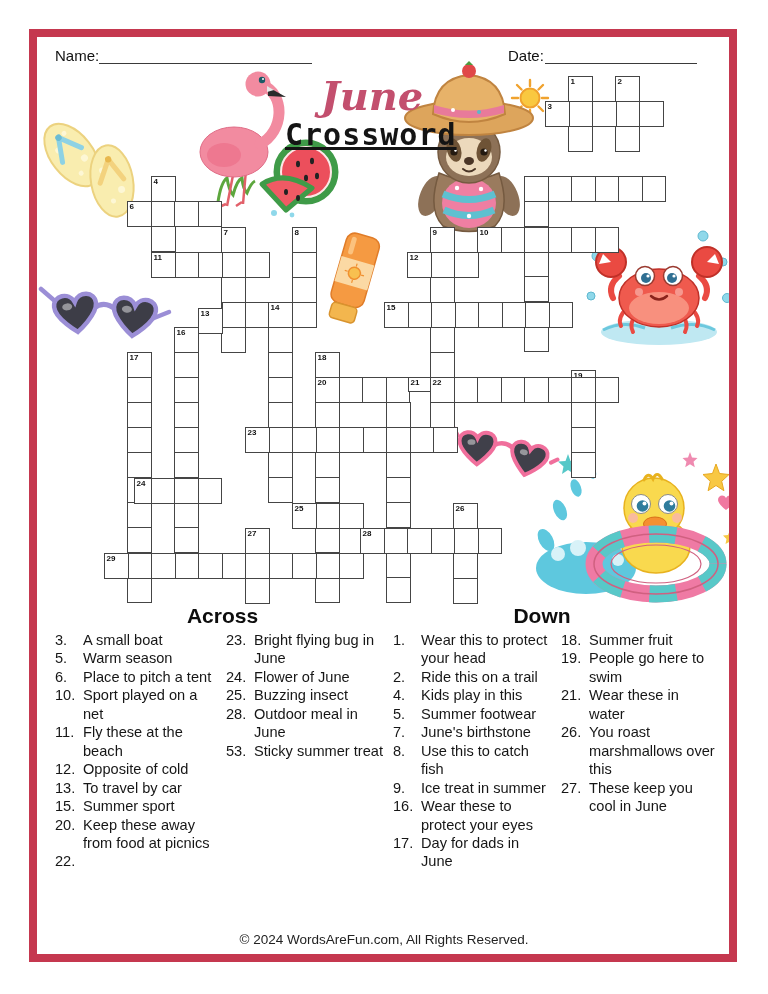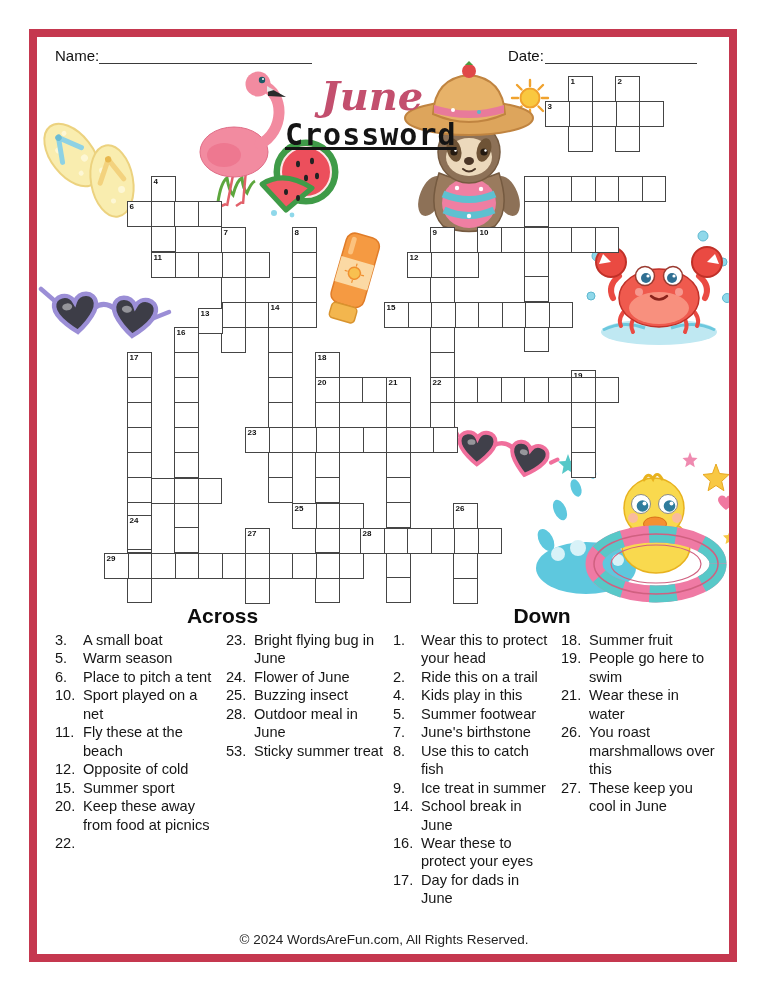--- a/index.html
+++ b/index.html
@@ -383,21 +383,21 @@
     <div class="cell" style="left: 571px; top: 377px; width: 24.5px; height: 26px;"></div>
     <div class="cell" style="left: 571px; top: 402px; width: 24.5px; height: 26px;"></div>
     <div class="cell" style="left: 571px; top: 427px; width: 24.5px; height: 26px;"></div>
     <div class="cell" style="left: 571px; top: 452px; width: 24.5px; height: 26px;"></div>
     <div class="cell" style="left: 315px; top: 377px; width: 24.5px; height: 26px;">
       <span class="cnum">20</span>
     </div>
     <div class="cell" style="left: 338.5px; top: 377px; width: 24.5px; height: 26px;"></div>
     <div class="cell" style="left: 362px; top: 377px; width: 24.5px; height: 26px;"></div>
     <div class="cell" style="left: 385.5px; top: 377px; width: 24.5px; height: 26px;"></div>
-    <div class="cell" style="left: 386px; top: 377px; width: 24.5px; height: 26px;">
+    <div class="cell" style="left: 408px; top: 377px; width: 24.5px; height: 15px;">
       <span class="cnum">21</span>
     </div>
     <div class="cell" style="left: 386px; top: 402px; width: 24.5px; height: 26px;"></div>
     <div class="cell" style="left: 386px; top: 427px; width: 24.5px; height: 26px;"></div>
     <div class="cell" style="left: 386px; top: 452px; width: 24.5px; height: 26px;"></div>
     <div class="cell" style="left: 386px; top: 477px; width: 24.5px; height: 26px;"></div>
     <div class="cell" style="left: 386px; top: 502px; width: 24.5px; height: 26px;"></div>
     <div class="cell" style="left: 386px; top: 527px; width: 24.5px; height: 26px;"></div>
     <div class="cell" style="left: 386px; top: 552px; width: 24.5px; height: 26px;"></div>
     <div class="cell" style="left: 386px; top: 577px; width: 24.5px; height: 26px;"></div>
@@ -415,21 +415,21 @@
       <span class="cnum">23</span>
     </div>
     <div class="cell" style="left: 268.5px; top: 427px; width: 24.5px; height: 26px;"></div>
     <div class="cell" style="left: 292px; top: 427px; width: 24.5px; height: 26px;"></div>
     <div class="cell" style="left: 315.5px; top: 427px; width: 24.5px; height: 26px;"></div>
     <div class="cell" style="left: 339px; top: 427px; width: 24.5px; height: 26px;"></div>
     <div class="cell" style="left: 362.5px; top: 427px; width: 24.5px; height: 26px;"></div>
     <div class="cell" style="left: 386px; top: 427px; width: 24.5px; height: 26px;"></div>
     <div class="cell" style="left: 409.5px; top: 427px; width: 24.5px; height: 26px;"></div>
     <div class="cell" style="left: 433px; top: 427px; width: 24.5px; height: 26px;"></div>
-    <div class="cell" style="left: 127px; top: 478px; width: 24.5px; height: 35px; margin-top: 37px;">
+    <div class="cell" style="left: 134px; top: 478px; width: 24.5px; height: 26px;">
       <span class="cnum">24</span>
     </div>
     <div class="cell" style="left: 150.5px; top: 478px; width: 24.5px; height: 26px;"></div>
     <div class="cell" style="left: 174px; top: 478px; width: 24.5px; height: 26px;"></div>
     <div class="cell" style="left: 197.5px; top: 478px; width: 24.5px; height: 26px;"></div>
     <div class="cell" style="left: 292px; top: 503px; width: 24.5px; height: 26px;">
       <span class="cnum">25</span>
     </div>
     <div class="cell" style="left: 315.5px; top: 503px; width: 24.5px; height: 26px;"></div>
     <div class="cell" style="left: 339px; top: 503px; width: 24.5px; height: 26px;"></div>
@@ -499,20 +499,24 @@
     </div>
     <div class="clue">
       <span class="cl-num">11.</span>
       <span class="cl-text">Fly these at the beach</span>
     </div>
     <div class="clue">
       <span class="cl-num">12.</span>
       <span class="cl-text">Opposite of cold</span>
     </div>
     <div class="clue">
+      <span class="cl-num">13.</span>
+      <span class="cl-text">To travel by car</span>
+    </div>
+    <div class="clue">
       <span class="cl-num">15.</span>
       <span class="cl-text">Summer sport</span>
     </div>
     <div class="clue">
       <span class="cl-num">20.</span>
       <span class="cl-text">Keep these away from food at picnics</span>
     </div>
     <div class="clue">
       <span class="cl-num">22.</span>
     </div>
@@ -562,24 +566,20 @@
     </div>
     <div class="clue">
       <span class="cl-num">8.</span>
       <span class="cl-text">Use this to catch fish</span>
     </div>
     <div class="clue">
       <span class="cl-num">9.</span>
       <span class="cl-text">Ice treat in summer</span>
     </div>
     <div class="clue">
-      <span class="cl-num">14.</span>
-      <span class="cl-text">School break in June</span>
-    </div>
-    <div class="clue">
       <span class="cl-num">16.</span>
       <span class="cl-text">Wear these to protect your eyes</span>
     </div>
     <div class="clue">
       <span class="cl-num">17.</span>
       <span class="cl-text">Day for dads in June</span>
     </div>
   </div>
 <div class="txt abs" style="left:561px;top:631px;width:168px;">
     <div class="clue">

